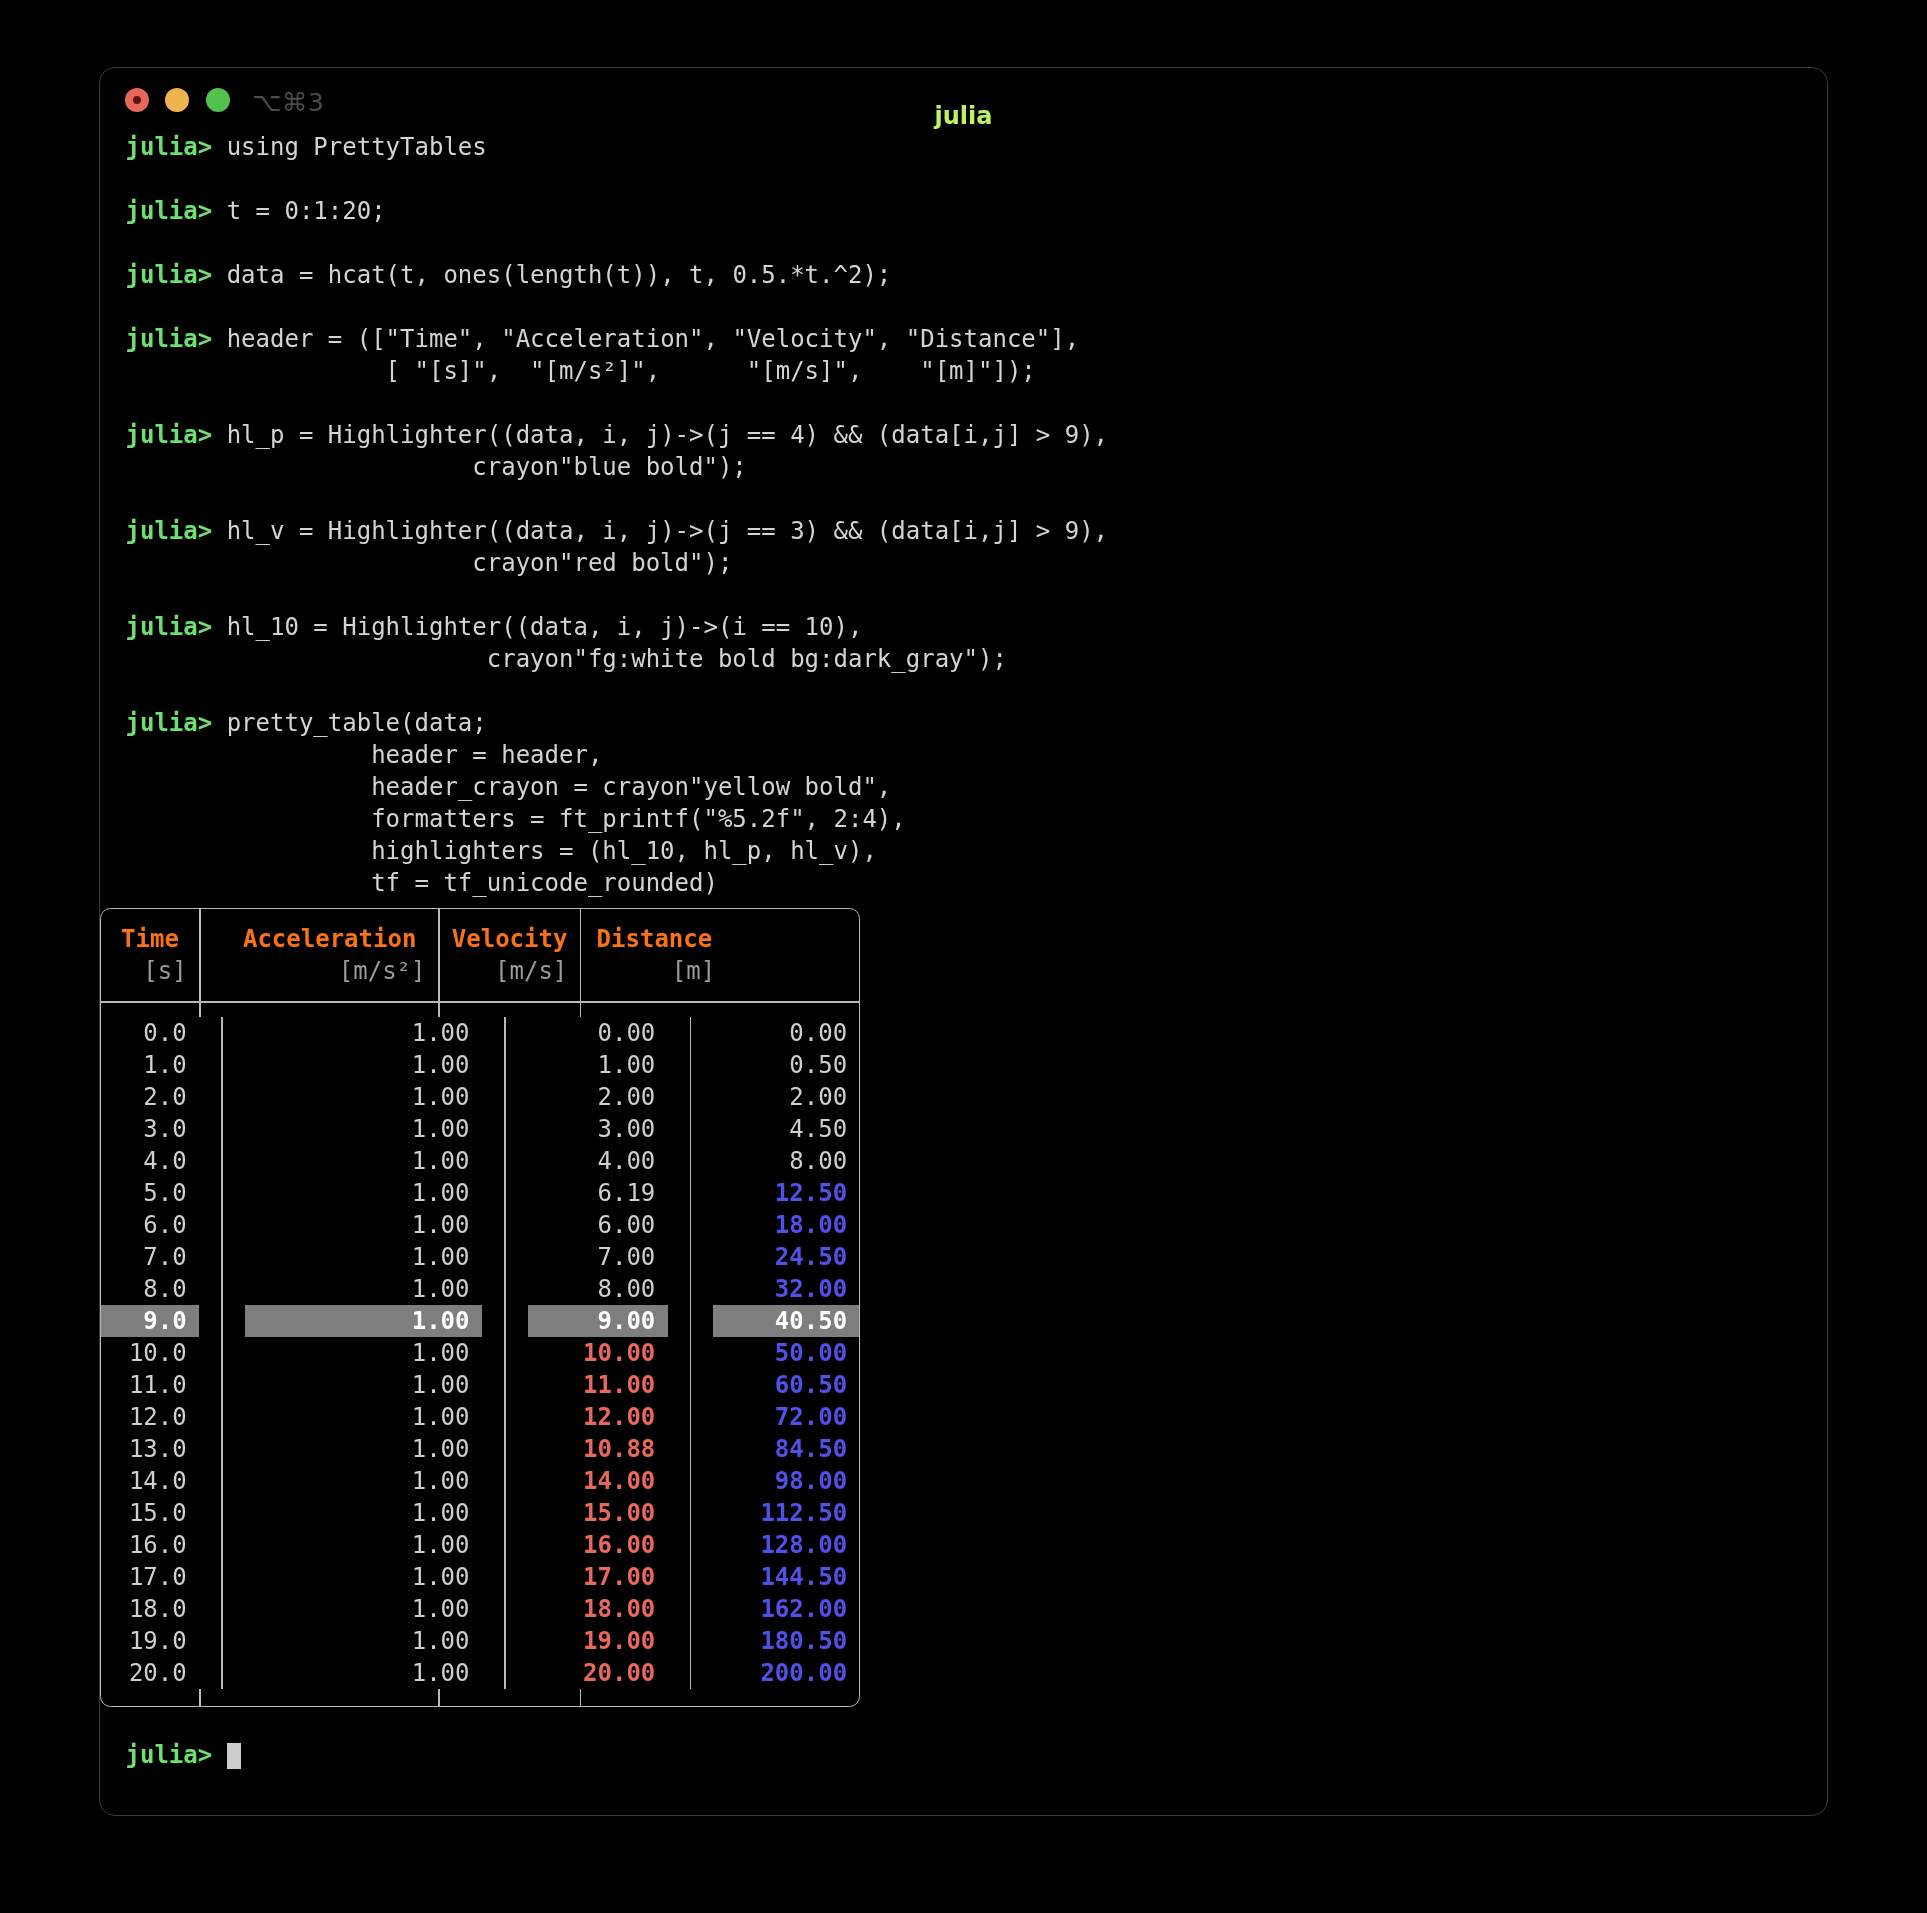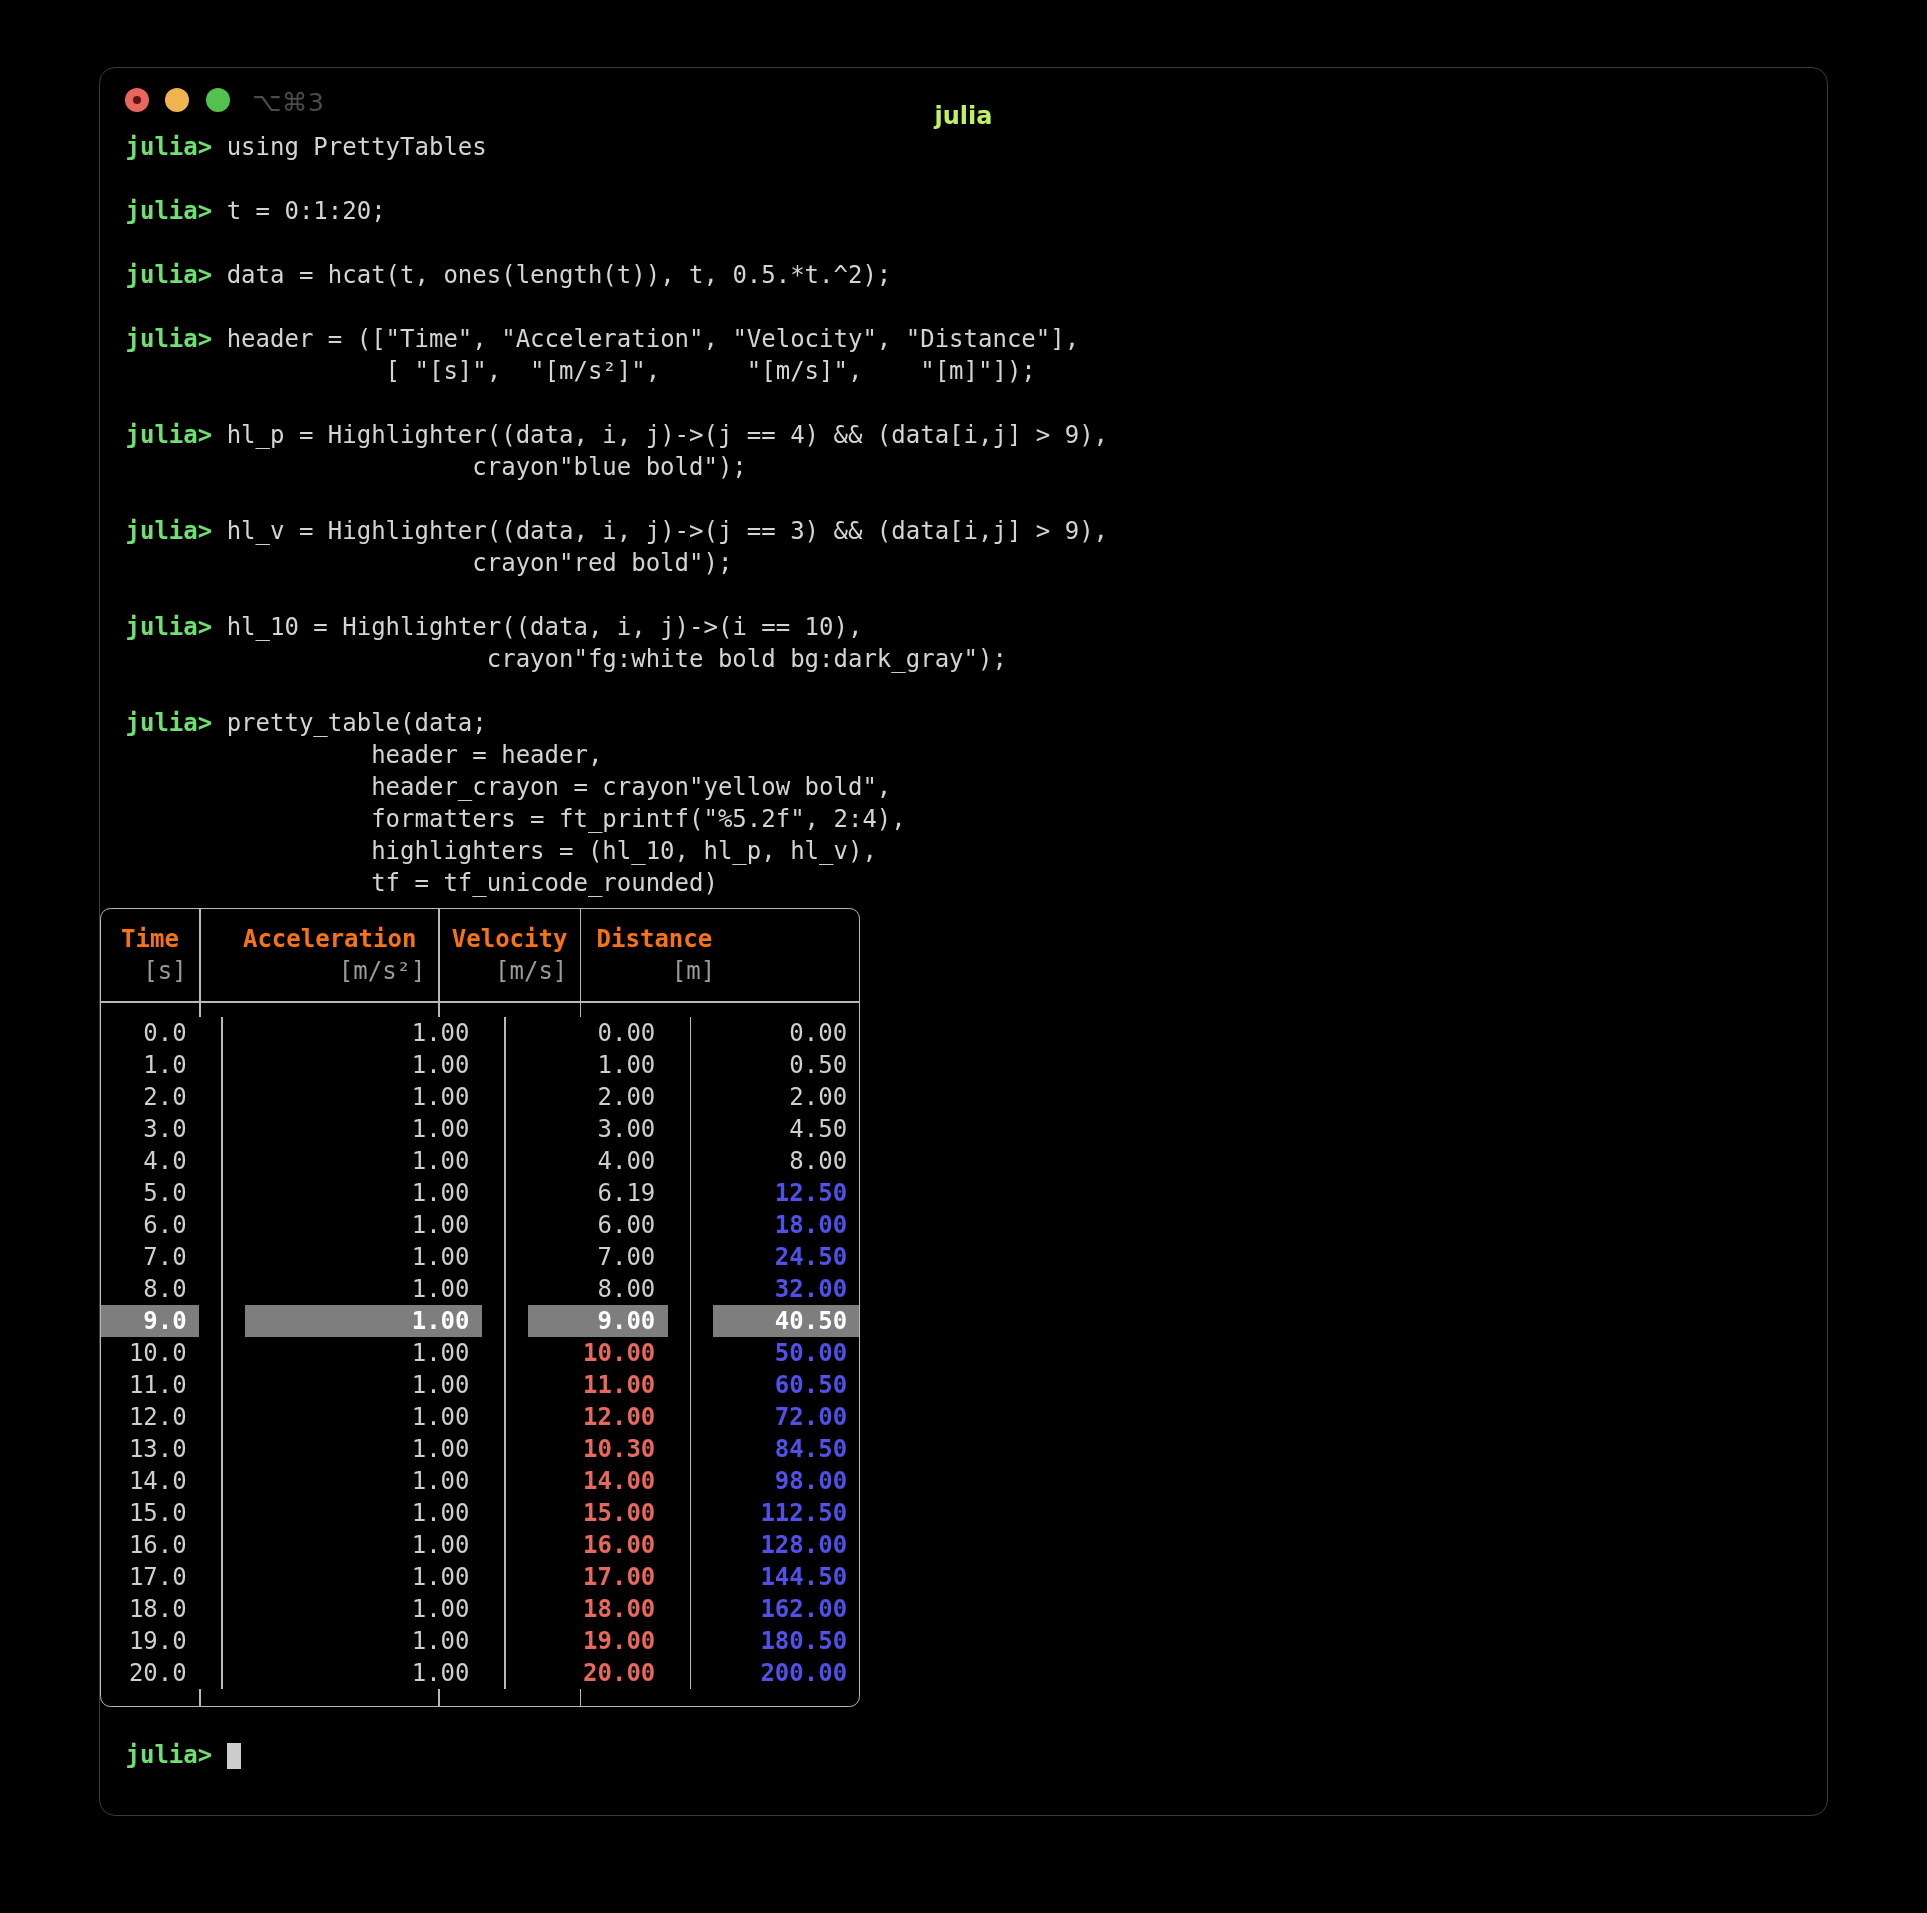--- a/index.html
+++ b/index.html
@@ -376,21 +376,21 @@
               <div class="tbl-sep"></div>
               <div class="tbl-cell col-2 v-red">12.00</div>
               <div class="tbl-sep"></div>
               <div class="tbl-cell col-3 v-blue">72.00</div>
             </div>
             <div class="tbl-row data-row">
               <div class="tbl-cell col-0 v-plain">13.0</div>
               <div class="tbl-sep"></div>
               <div class="tbl-cell col-1 v-plain">1.00</div>
               <div class="tbl-sep"></div>
-              <div class="tbl-cell col-2 v-red">10.30</div>
+              <div class="tbl-cell col-2 v-red">10.88</div>
               <div class="tbl-sep"></div>
               <div class="tbl-cell col-3 v-blue">84.50</div>
             </div>
             <div class="tbl-row data-row">
               <div class="tbl-cell col-0 v-plain">14.0</div>
               <div class="tbl-sep"></div>
               <div class="tbl-cell col-1 v-plain">1.00</div>
               <div class="tbl-sep"></div>
               <div class="tbl-cell col-2 v-red">14.00</div>
               <div class="tbl-sep"></div>

